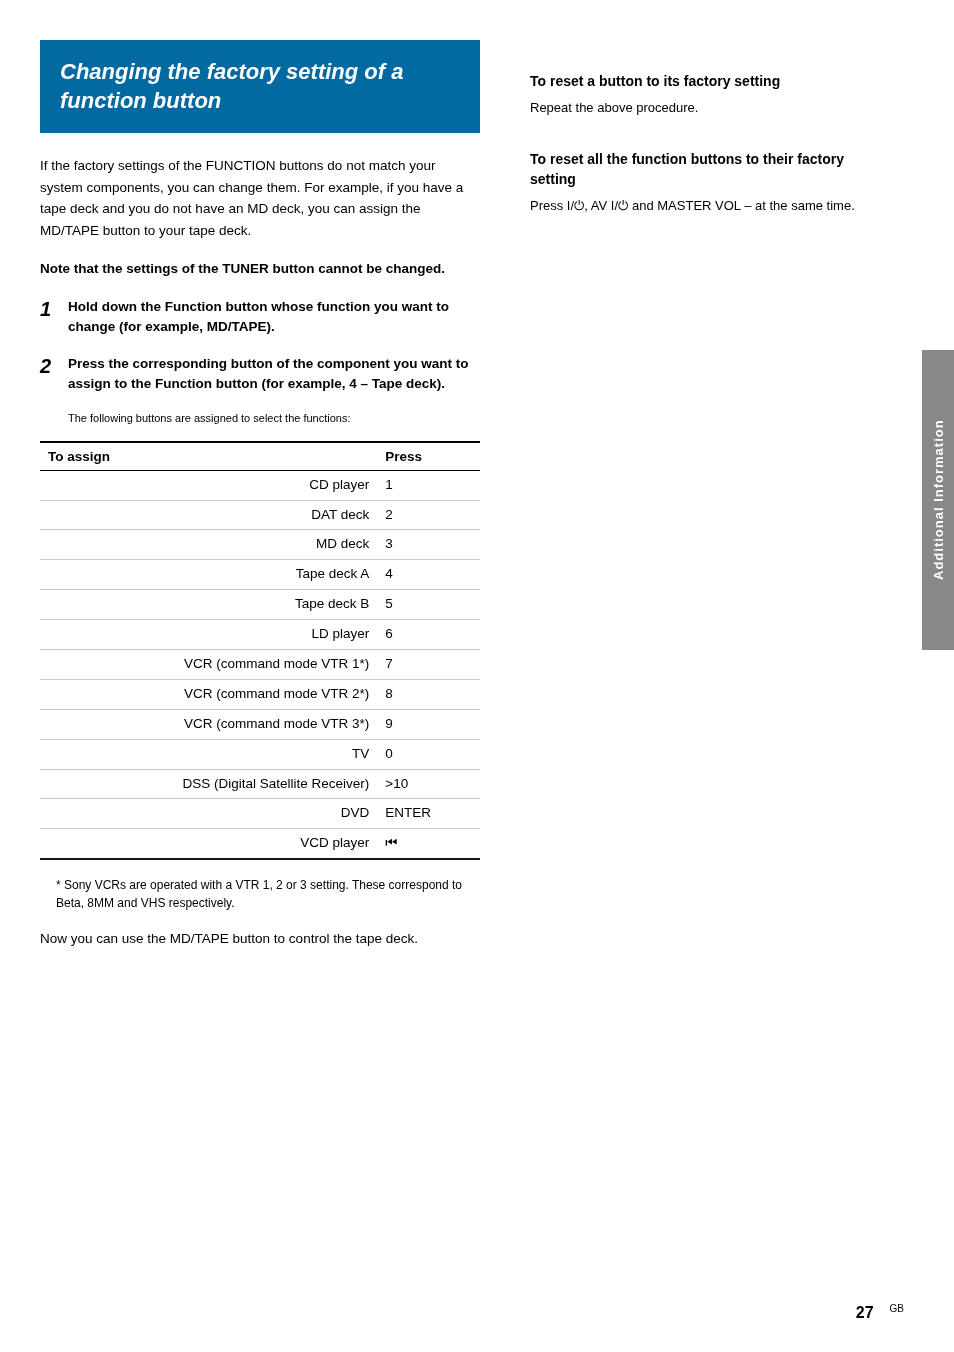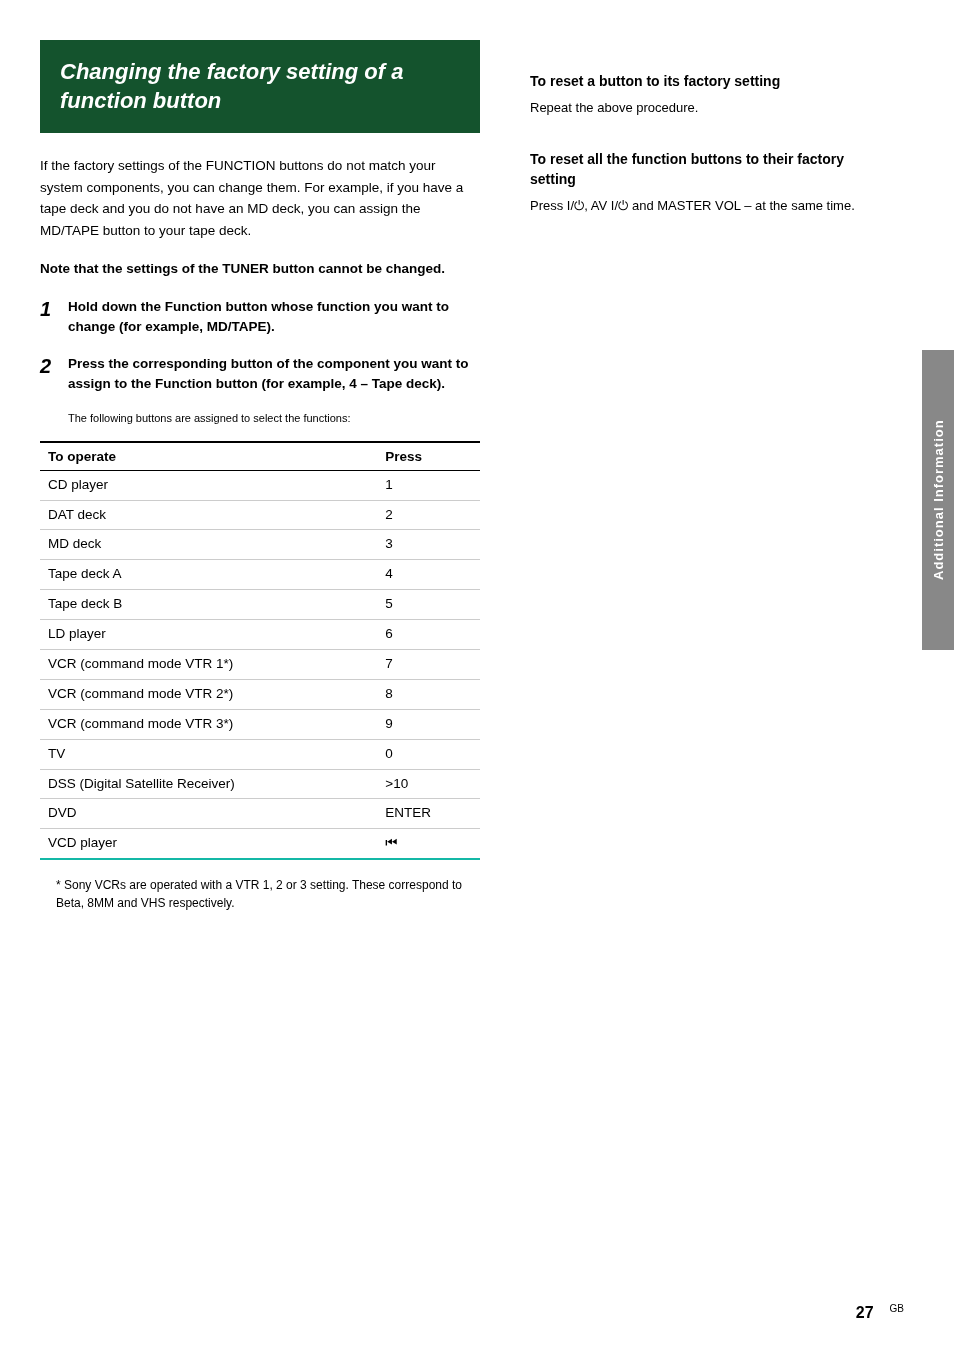--- a/index.html
+++ b/index.html
@@ -32,21 +32,21 @@
 
     .right-column {
       width: 380px;
       flex-shrink: 0;
       padding-left: 30px;
       border-left: none;
     }
 
     
     .title-box {
-      background-color: #14532d;
+      background-color: #0369a1;
       color: #ffffff;
       padding: 18px 20px;
       margin-bottom: 22px;
     }
 
     .title-box h1 {
       font-size: 22px;
       font-weight: bold;
       line-height: 1.3;
       font-style: italic;
@@ -110,29 +110,30 @@
       font-weight: bold;
       padding: 6px 8px;
       border-top: 2px solid #000;
       border-bottom: 1px solid #000;
     }
 
     .function-table td {
       padding: 5px 8px;
       border-bottom: 1px solid #ccc;
       line-height: 1.4;
+      text-align: right;
     }
 
     .function-table td:last-child {
       text-align: left;
       font-weight: normal;
     }
 
     .function-table tr:last-child td {
-      border-bottom: 2px solid #14b8a6;
+      border-bottom: 2px solid #0f172a;
     }
 
     .footnote {
       font-size: 12px;
       line-height: 1.5;
       margin-bottom: 16px;
       margin-left: 16px;
     }
 
     .closing-text {
@@ -214,21 +215,21 @@
     <div class="step">
       <span class="step-number">2</span>
       <span class="step-text">Press the corresponding button of the component you want to assign to the Function button (for example, 4 – Tape deck).</span>
     </div>
 
     <p class="step-subtext">The following buttons are assigned to select the functions:</p>
 
     <table class="function-table">
       <thead>
         <tr>
-          <th>To operate</th>
+          <th>To assign</th>
           <th>Press</th>
         </tr>
       </thead>
       <tbody id="table-body">
       <tr>
             <td>CD player</td>
             <td>1</td>
           </tr>
           <tr>
             <td>DAT deck</td>
@@ -276,20 +277,21 @@
           </tr>
           <tr>
             <td>VCD player</td>
             <td>⏮</td>
           </tr>
         </tbody>
     </table>
 
     <p class="footnote">* Sony VCRs are operated with a VTR 1, 2 or 3 setting. These correspond to Beta, 8MM and VHS respectively.</p>
 
+    <p class="closing-text">Now you can use the MD/TAPE button to control the tape deck.</p>
 
   </div>
 
   <div class="right-column">
 
     <div class="section1">
       <p class="section-heading">To reset a button to its factory setting</p>
       <p class="section-body">Repeat the above procedure.</p>
     </div>
 

